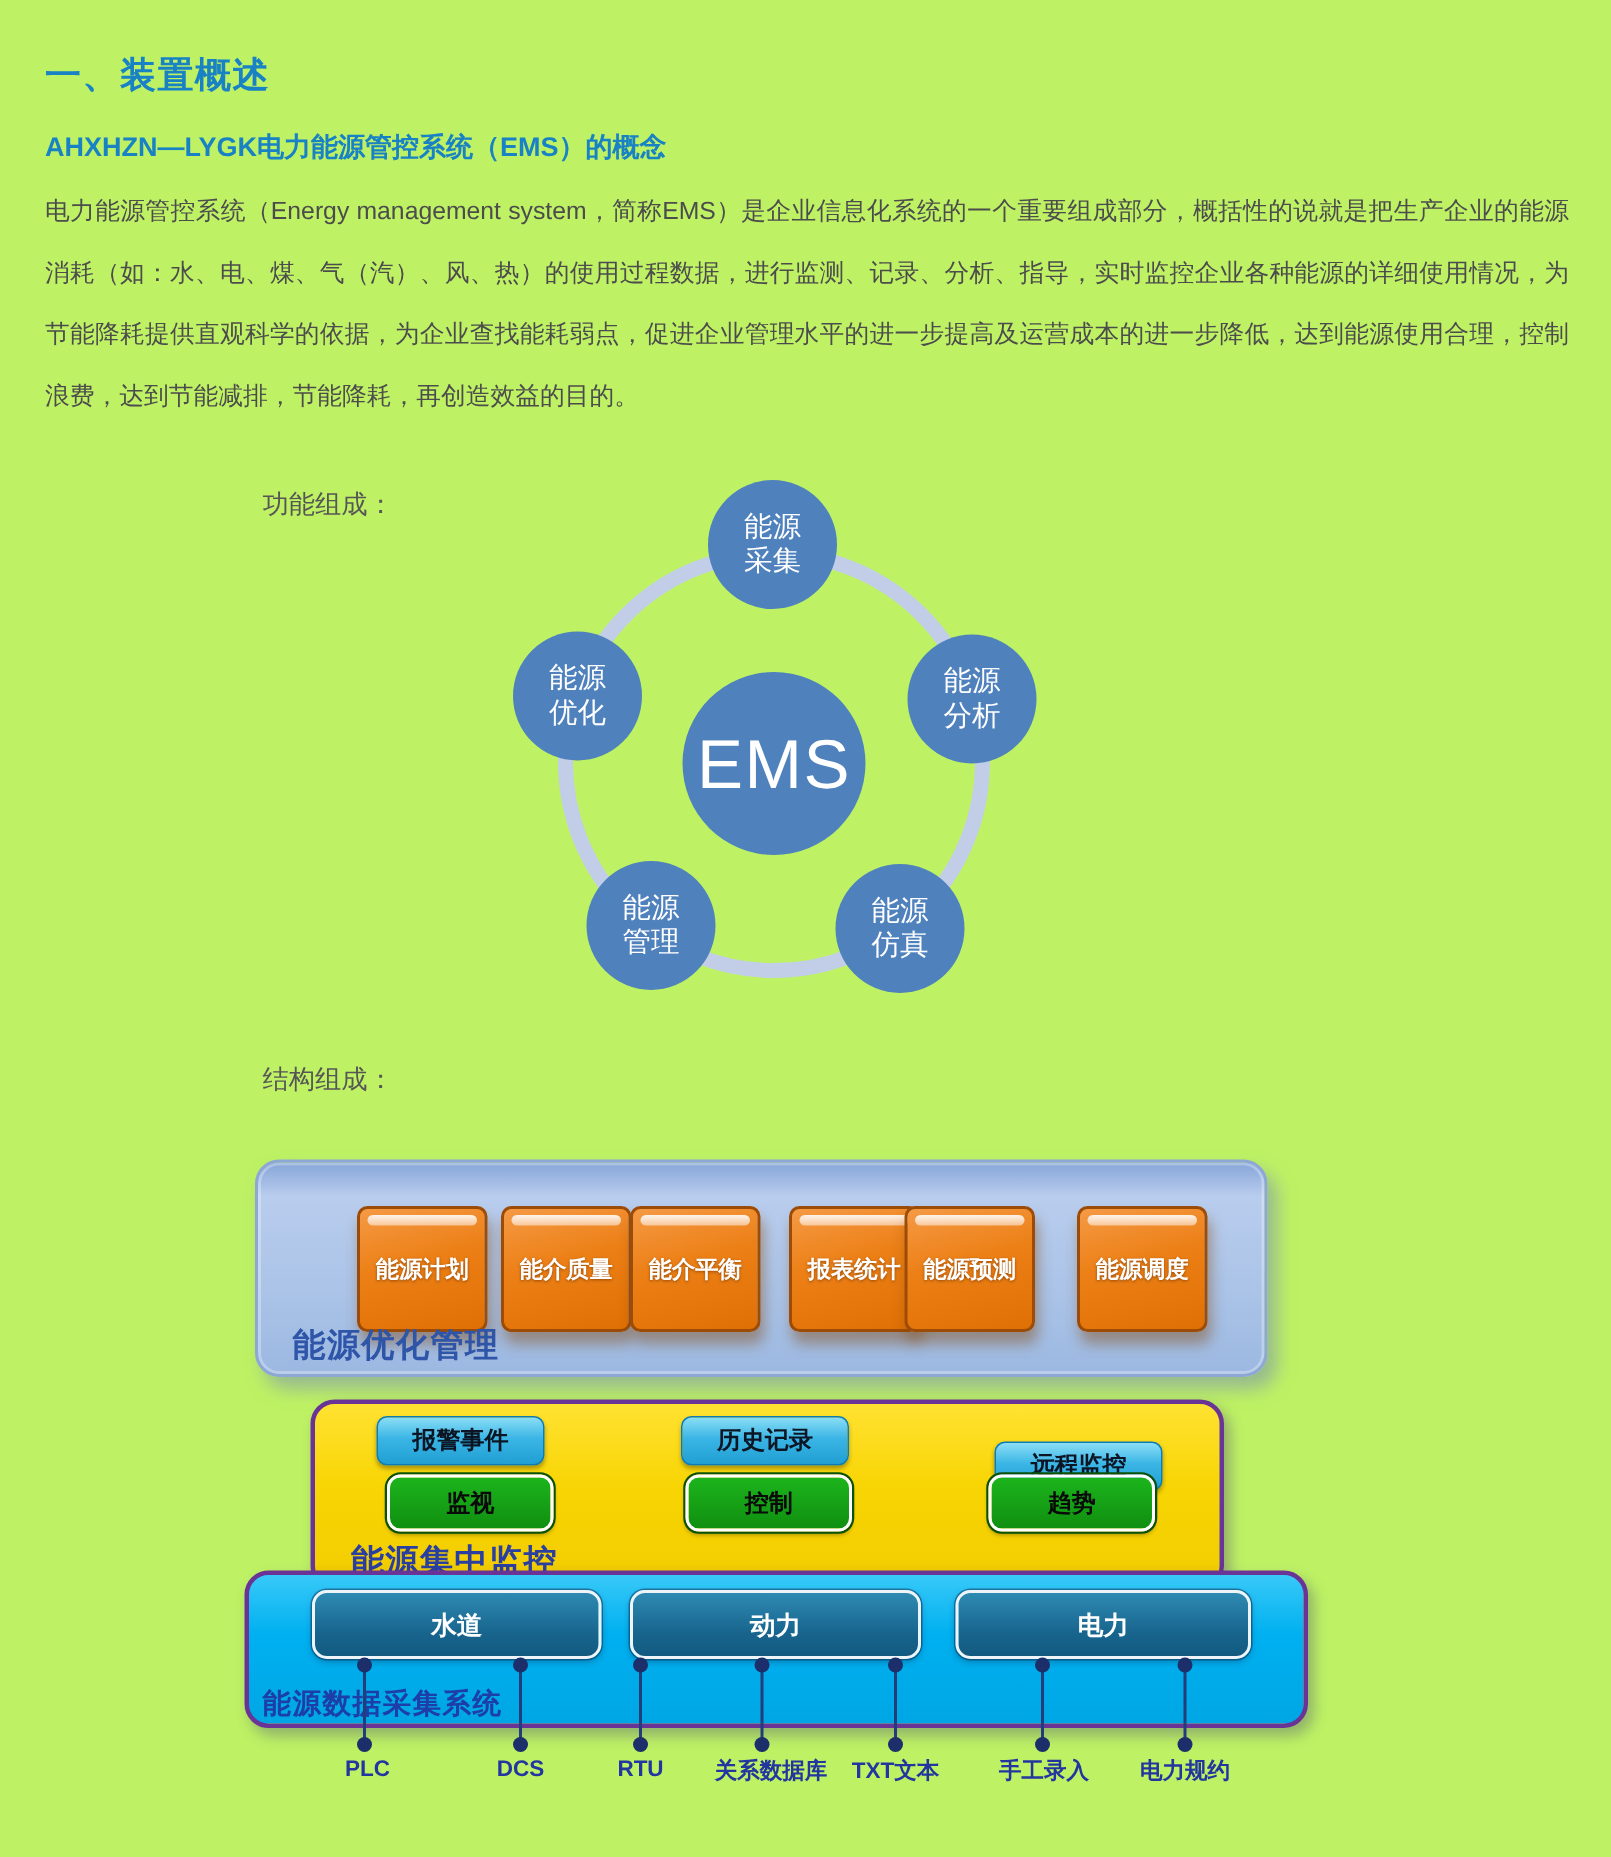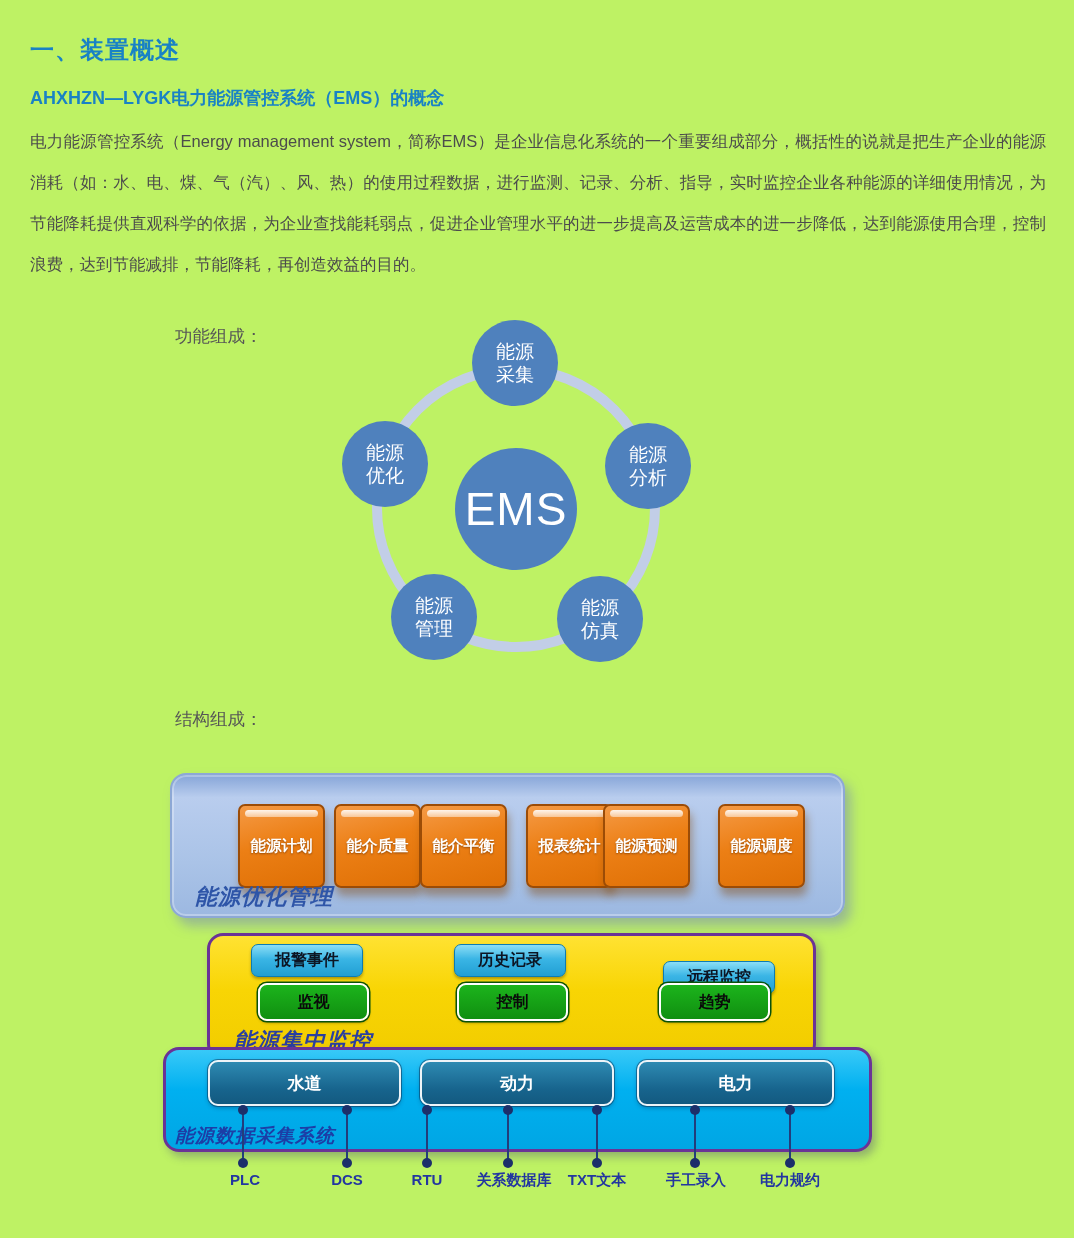--- a/index.html
+++ b/index.html
@@ -30,21 +30,21 @@
   .ems-center { left:455px; top:448px; width:122px; height:122px; font-size:46px; letter-spacing:1px; }
   .ems-sat    { width:86px; height:86px; font-size:19px; line-height:23px; white-space:pre-line; }
   .sat-top    { left:472px; top:320px; }
   .sat-left   { left:342px; top:421px; }
   .sat-right  { left:605px; top:423px; }
   .sat-bl     { left:391px; top:574px; }
   .sat-br     { left:557px; top:576px; }
 
   
   .layer { box-sizing:border-box; border-radius:16px; }
-  .layer-label { position:absolute; font-style:italic; font-weight:bold;
+  .layer-label { position:absolute; font-weight:bold;
                  font-family:"Liberation Serif", serif; letter-spacing:1px; }
 
   .layer1 { left:170px; top:773px; width:675px; height:145px;
             background:linear-gradient(180deg,#86a5d8 0%, #b9cdee 16%, #aac3e7 62%, #9cb8e1 100%);
             border:2px solid #8da8d5;
             box-shadow:6px 8px 12px rgba(120,140,180,0.55), inset 0 0 0 2px rgba(255,255,255,0.3); }
   .label1 { left:23px; bottom:4px; font-size:22px; color:#2e55a8; }
   .obox {
     position:absolute; top:29px; width:87px; height:84px; box-sizing:border-box;
     background:linear-gradient(165deg,#f59a45 0%, #ec7f15 45%, #df7005 100%);

